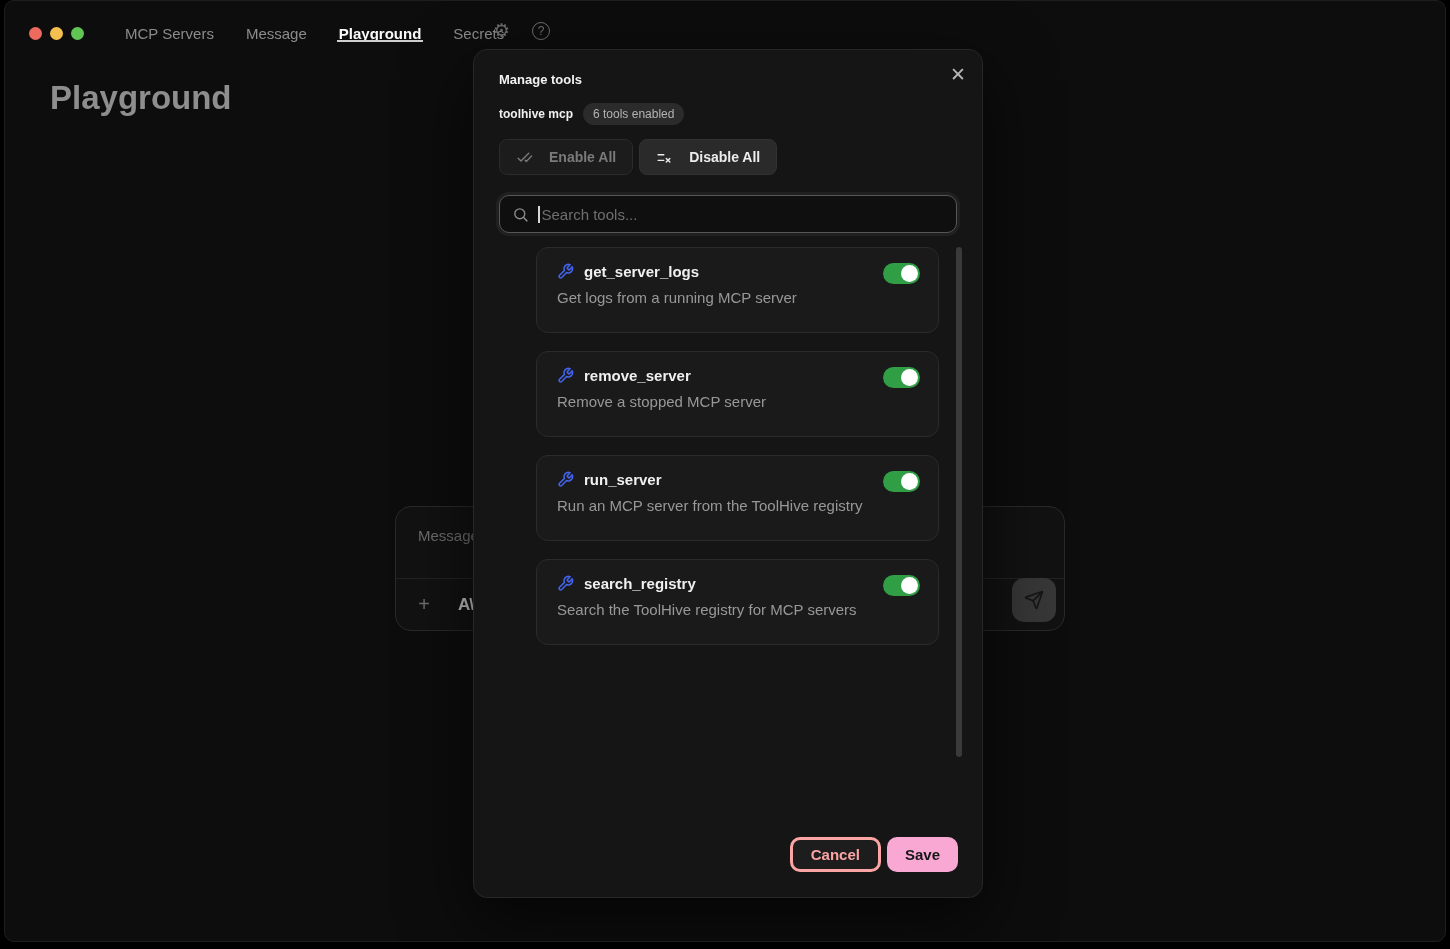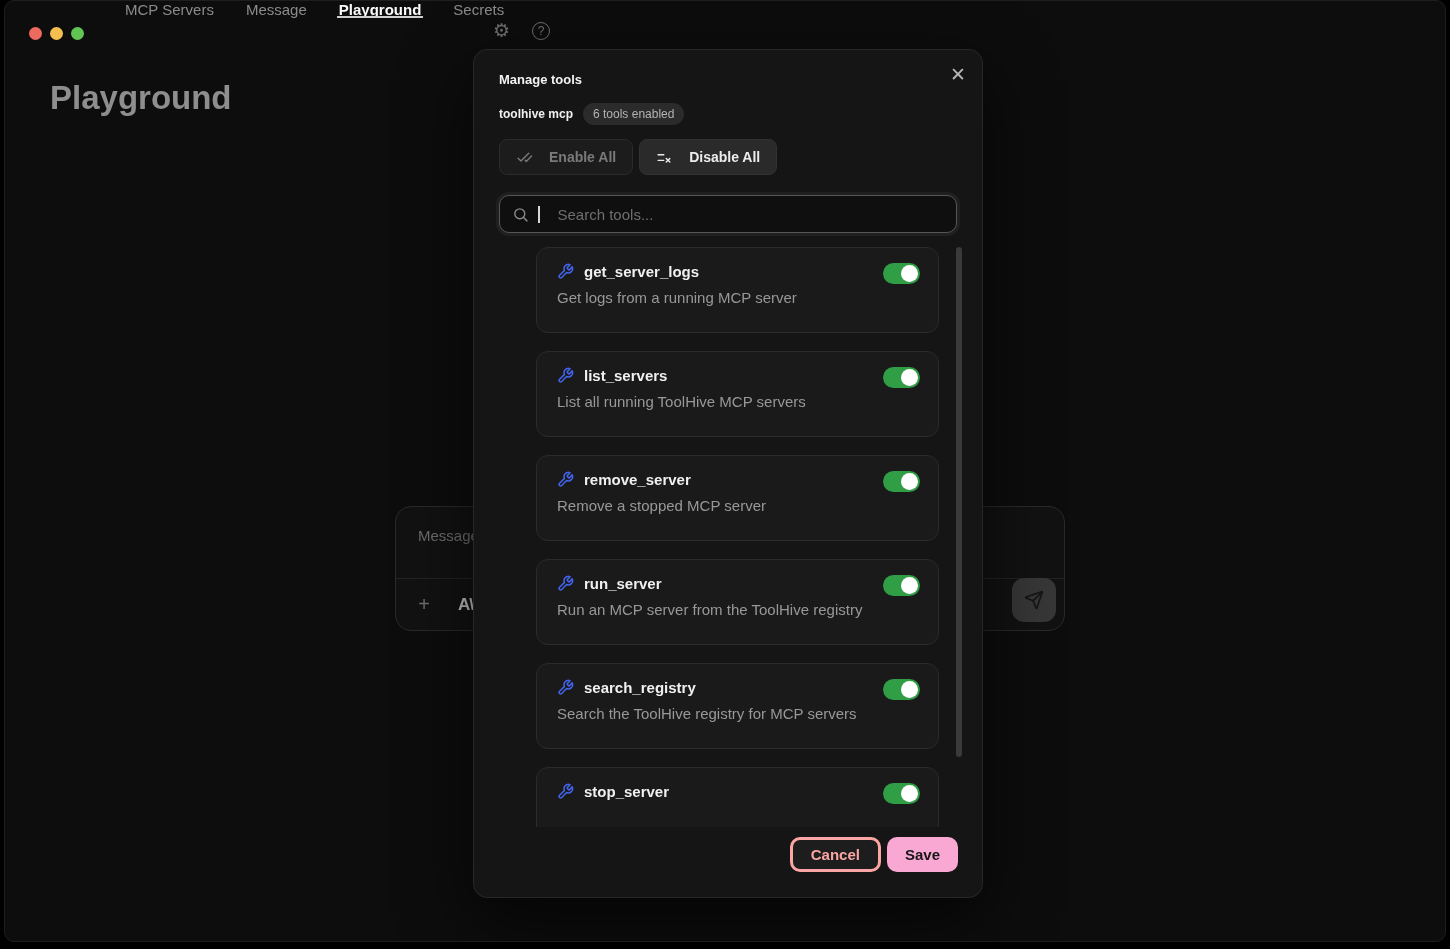--- a/index.html
+++ b/index.html
@@ -6,21 +6,21 @@
   html,body { width:1450px; height:949px; background:#000; overflow:hidden;
     font-family:"Liberation Sans","DejaVu Sans",sans-serif; }
   .window { position:absolute; left:4px; top:0; width:1442px; height:942px;
     background:#0d0d0d; border:1px solid #1e1e1e; border-radius:10px; overflow:hidden; }
 
   
   .titlebar { position:absolute; left:0; top:0; width:100%; height:64px; display:flex; align-items:stretch; }
   .lights { position:absolute; left:24px; top:26px; display:flex; gap:8px; }
   .light { width:13px; height:13px; border-radius:50%; }
   .light.red { background:#ec6a5e; } .light.yellow { background:#f4bf4f; } .light.green { background:#61c554; }
-  .nav { position:absolute; left:118px; top:0; height:64px; display:flex; align-items:flex-start; gap:28px; }
+  .nav { position:absolute; left:118px; top:0; height:64px; display:flex; align-items:center; gap:28px; }
   .nav-item { display:flex; align-items:center; color:#8b8b8b; font-size:15px; cursor:default; position:relative; padding:0 2px; }
   .nav-item.active { color:#fafafa; font-weight:700; }
   .nav-item.active::after { content:""; position:absolute; left:0; right:0; bottom:0; height:2px; background:#cfcfcf; }
   .tb-icons { position:absolute; left:488px; top:20px; display:flex; gap:22px; align-items:center; }
   .gear { color:#6f6f6f; font-size:19px; line-height:1; }
   .help { width:18px; height:18px; border:1.5px solid #6f6f6f; border-radius:50%; color:#6f6f6f;
     font-size:12px; display:flex; align-items:center; justify-content:center; }
 
   
   .page-title { position:absolute; left:45px; top:78px; font-size:33px; font-weight:700; color:#8e8e8e; }
@@ -49,21 +49,21 @@
   .bulk-row { margin-top:14px; display:flex; gap:6px; }
   .bulk-btn { height:36px; display:flex; align-items:center; gap:16px; padding:0 16px; border-radius:8px;
     font-size:14px; font-weight:600; border:1px solid #2b2b2b; }
   .bulk-btn.enable { background:#1c1c1c; color:#7a7a7a; }
   .bulk-btn.disable { background:#2a2a2a; color:#ececec; border-color:#323232; }
   .search-wrap { margin-top:20px; position:relative; height:38px; border:1px solid #565656; border-radius:10px;
     background:#0f0f0f; box-shadow:0 0 0 3px rgba(255,255,255,0.05); display:flex; align-items:center; padding:0 12px; }
   .search-wrap svg { flex:0 0 auto; }
   .caret { width:1.5px; height:17px; background:#d8d8d8; margin-left:9px; }
   .search-input { flex:1; background:transparent; border:none; outline:none; color:#e5e5e5;
-    font-size:15px; margin-left:18px; }
+    font-size:15px; margin-left:2px; }
   .search-input::placeholder { color:#6f6f6f; }
 
   .tool-list { position:absolute; left:25px; top:197px; width:440px; height:580px; overflow:hidden; }
   .tool-card { height:86px; margin-bottom:18px; background:#1a1a1a; border:1px solid #2b2b2b;
     border-radius:12px; padding:15px 20px; position:relative;margin-left:37px; }
   .tool-head { display:flex; align-items:center; gap:10px; }
   .tool-name { font-size:15px; font-weight:700; color:#f0f0f0; }
   .tool-desc { margin-top:9px; font-size:15px; color:#989898; }
   .toggle { position:absolute; right:18px; top:15px; width:37px; height:21px; border-radius:999px; background:#3a3a3a; }
   .toggle.on { background:#2f9e44; }
@@ -172,32 +172,20 @@
         <path d="M14.7 6.3a1 1 0 0 0 0 1.4l1.6 1.6a1 1 0 0 0 1.4 0l3.77-3.77a6 6 0 0 1-7.94 7.94l-6.91 6.91a2.12 2.12 0 0 1-3-3l6.91-6.91a6 6 0 0 1 7.94-7.94l-3.76 3.76z"></path>
       </svg>
       <span class="tool-name">get_server_logs</span>
     </div>
     <div class="tool-desc">Get logs from a running MCP server</div>
     <div class="toggle on">
               <span class="knob"></span>
             </div>
   </div>
 
-  <div class="tool-card">
-    <div class="tool-head">
-      <svg width="17" height="17" viewBox="0 0 24 24" fill="none" stroke="#4263eb" stroke-width="2.2" stroke-linecap="round" stroke-linejoin="round">
-        <path d="M14.7 6.3a1 1 0 0 0 0 1.4l1.6 1.6a1 1 0 0 0 1.4 0l3.77-3.77a6 6 0 0 1-7.94 7.94l-6.91 6.91a2.12 2.12 0 0 1-3-3l6.91-6.91a6 6 0 0 1 7.94-7.94l-3.76 3.76z"></path>
-      </svg>
-      <span class="tool-name">list_servers</span>
-    </div>
-    <div class="tool-desc">List all running ToolHive MCP servers</div>
-    <div class="toggle on">
-              <span class="knob"></span>
-            </div>
-  </div>
 
   <div class="tool-card">
     <div class="tool-head">
       <svg width="17" height="17" viewBox="0 0 24 24" fill="none" stroke="#4263eb" stroke-width="2.2" stroke-linecap="round" stroke-linejoin="round">
         <path d="M14.7 6.3a1 1 0 0 0 0 1.4l1.6 1.6a1 1 0 0 0 1.4 0l3.77-3.77a6 6 0 0 1-7.94 7.94l-6.91 6.91a2.12 2.12 0 0 1-3-3l6.91-6.91a6 6 0 0 1 7.94-7.94l-3.76 3.76z"></path>
       </svg>
       <span class="tool-name">remove_server</span>
     </div>
     <div class="tool-desc">Remove a stopped MCP server</div>
     <div class="toggle on">
@@ -224,32 +212,20 @@
         <path d="M14.7 6.3a1 1 0 0 0 0 1.4l1.6 1.6a1 1 0 0 0 1.4 0l3.77-3.77a6 6 0 0 1-7.94 7.94l-6.91 6.91a2.12 2.12 0 0 1-3-3l6.91-6.91a6 6 0 0 1 7.94-7.94l-3.76 3.76z"></path>
       </svg>
       <span class="tool-name">search_registry</span>
     </div>
     <div class="tool-desc">Search the ToolHive registry for MCP servers</div>
     <div class="toggle on">
               <span class="knob"></span>
             </div>
   </div>
 
-  <div class="tool-card">
-    <div class="tool-head">
-      <svg width="17" height="17" viewBox="0 0 24 24" fill="none" stroke="#4263eb" stroke-width="2.2" stroke-linecap="round" stroke-linejoin="round">
-        <path d="M14.7 6.3a1 1 0 0 0 0 1.4l1.6 1.6a1 1 0 0 0 1.4 0l3.77-3.77a6 6 0 0 1-7.94 7.94l-6.91 6.91a2.12 2.12 0 0 1-3-3l6.91-6.91a6 6 0 0 1 7.94-7.94l-3.76 3.76z"></path>
-      </svg>
-      <span class="tool-name">stop_server</span>
-    </div>
-    <div class="tool-desc"></div>
-    <div class="toggle on">
-              <span class="knob"></span>
-            </div>
-  </div>
 </div>
       <div class="scrollbar"></div>
 
       <div class="modal-footer">
         <button class="btn cancel">Cancel</button>
         <button class="btn save">Save</button>
       </div>
     </div>
   </div>
 </div>

